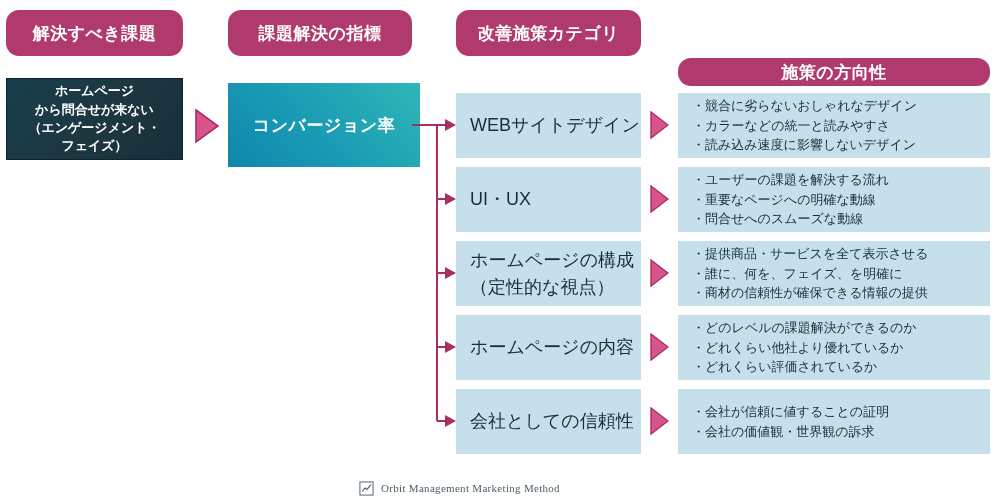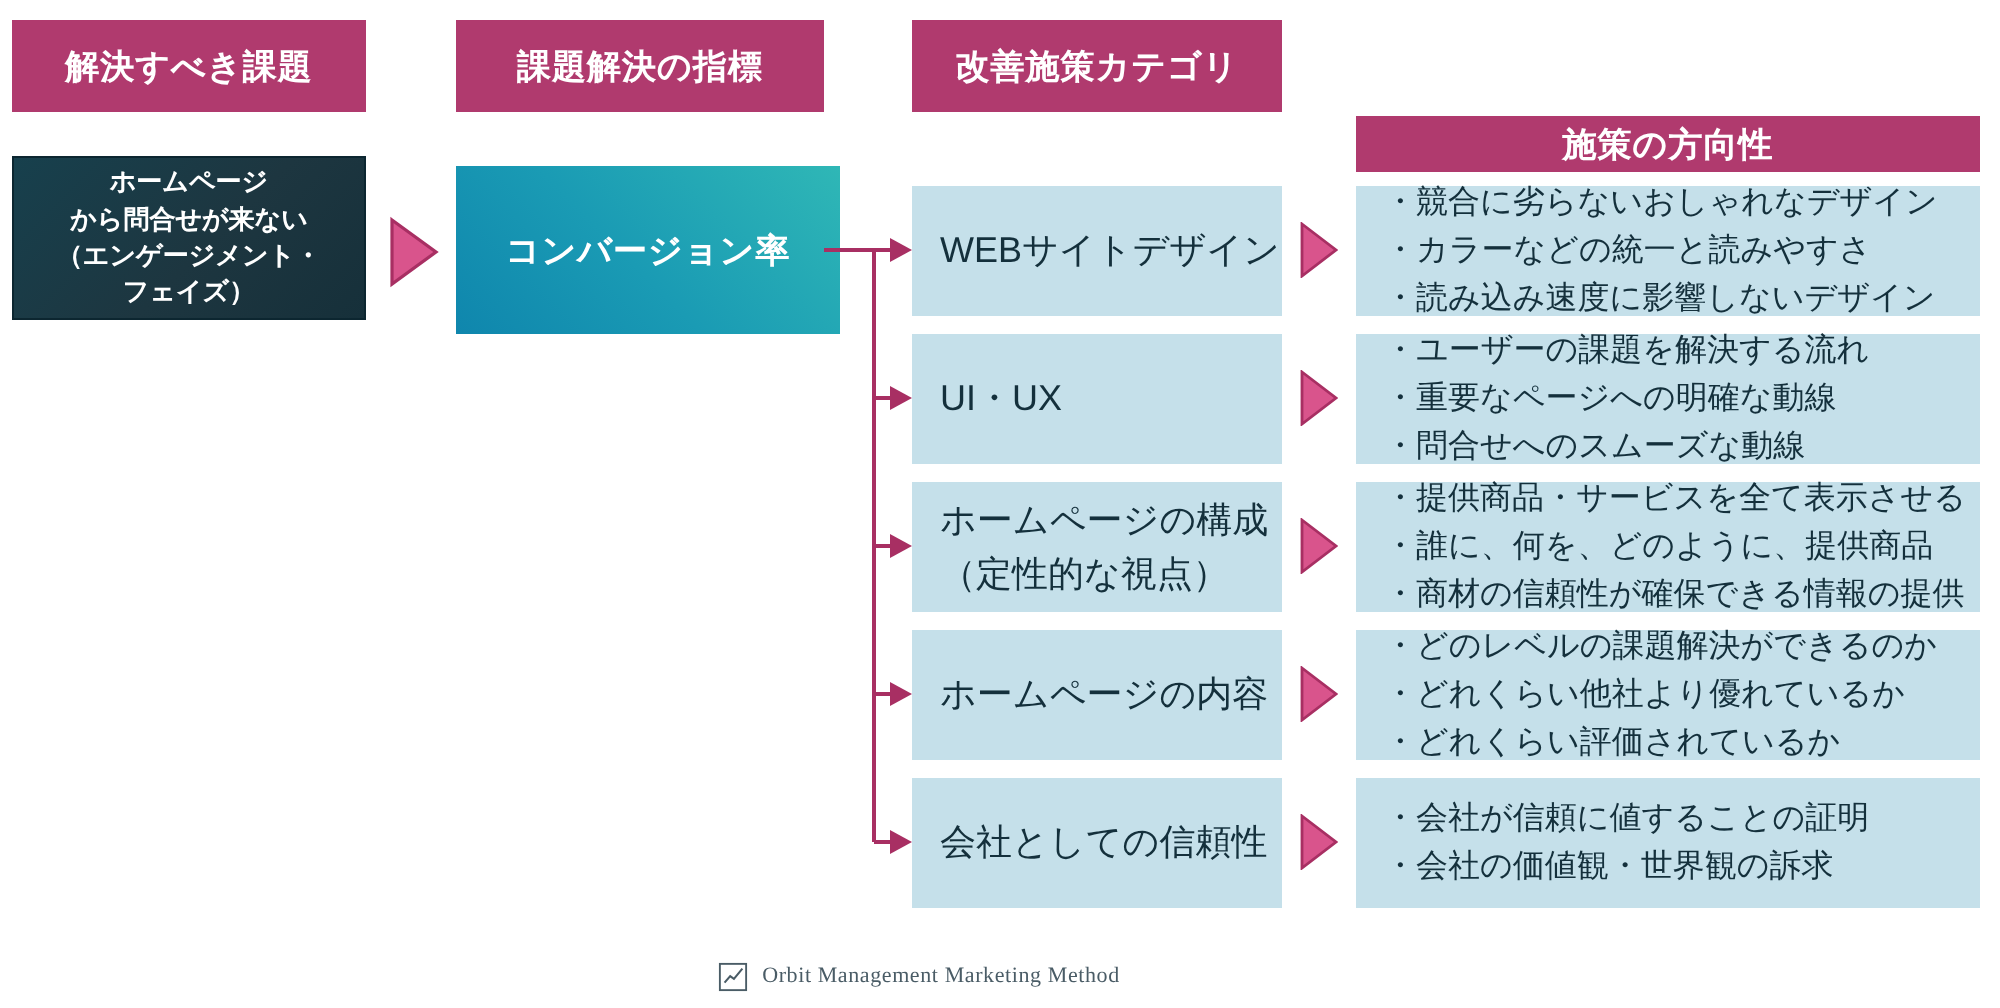--- a/index.html
+++ b/index.html
@@ -9,21 +9,21 @@
     font-family:"Liberation Sans","DejaVu Sans",sans-serif;
     -webkit-font-smoothing:antialiased;
   }
   .stage{position:absolute;left:0;top:0;width:1000px;height:504px;}
 
   
   .hdr{
     position:absolute;background:#b03a6e;color:#ffffff;
     display:flex;align-items:center;justify-content:center;
     font-weight:700;font-size:17px;letter-spacing:.5px;
-    border-radius:0;
+    border-radius:13px;
   }
   #hdr1{left:6px;  top:10px; width:177px;height:46px;}
   #hdr2{left:228px;top:10px; width:184px;height:46px;}
   #hdr3{left:456px;top:10px; width:185px;height:46px;}
   #hdr4{left:678px;top:10px; width:312px;height:28px;margin-top:48px;}
 
   
   #problem{
     position:absolute;left:6px;top:78px;width:177px;height:82px;
     background:linear-gradient(135deg,#17404d 0%,#1d3640 55%,#16303a 100%);
@@ -47,21 +47,21 @@
 
   
   .cat{
     position:absolute;left:456px;width:185px;height:65px;
     background:#c5e0ea;color:#14303c;font-size:18px;line-height:1.45;
     display:flex;align-items:center;box-sizing:border-box;padding-left:14px;
   }
   .cat .l2{display:block;}
   .dir{
     position:absolute;left:678px;width:312px;height:65px;
-    background:#c5e0ea;color:#14303c;font-size:16px;line-height:1.5;
+    background:#c5e0ea;color:#14303c;font-size:13px;line-height:1.5;
     display:flex;flex-direction:column;justify-content:center;
     box-sizing:border-box;padding-left:14px;
   }
   .dir span{display:block;white-space:nowrap;}
   .rowtri{position:absolute;left:649px;width:20px;height:28px;}
 
   
   .r0{top:93px;}  .r1{top:167px;} .r2{top:241px;}
   .r3{top:315px;} .r4{top:389px;}
   .t0{top:111px;} .t1{top:185px;} .t2{top:259px;}
@@ -158,21 +158,21 @@
     <div>
       <span class="l2">ホームページの構成</span>
       <span class="l2">（定性的な視点）</span>
     </div>
   </div>
   <svg class="rowtri t2" viewBox="0 0 20 28">
     <polygon points="2,1 19,14 2,27" fill="#d9548c" stroke="#a82f63" stroke-width="1.4"></polygon>
   </svg>
   <div class="dir r2">
     <span>・提供商品・サービスを全て表示させる</span>
-    <span>・誰に、何を、どのように、提供商品</span>
+    <span>・誰に、何を、フェイズ、を明確に</span>
     <span>・商材の信頼性が確保できる情報の提供</span>
   </div>
 
   <div class="cat r3">
     <div>
       <span class="l2">ホームページの内容</span>
     </div>
   </div>
   <svg class="rowtri t3" viewBox="0 0 20 28">
     <polygon points="2,1 19,14 2,27" fill="#d9548c" stroke="#a82f63" stroke-width="1.4"></polygon>

